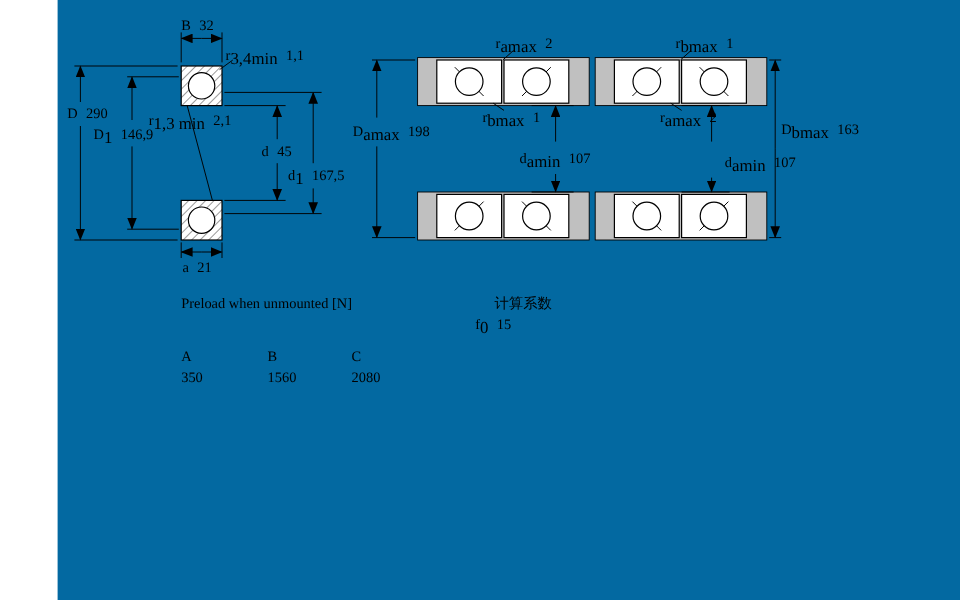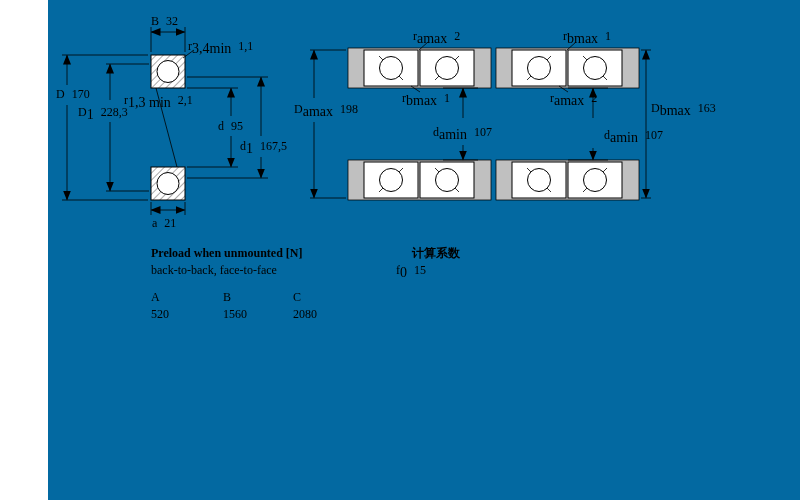--- a/index.html
+++ b/index.html
@@ -7,21 +7,21 @@
     position:relative;width:800px;height:500px;background:#0369a1;overflow:hidden;
     font-family:"Liberation Serif",serif;color:#000;margin-left:48px;
   }
   .canvas svg{position:absolute;left:0;top:0;}
   .dim{
     position:absolute;font-size:12px;line-height:13px;white-space:nowrap;
   }
   .dim sub{font-size:14px;line-height:9px;}
   .dim .v{margin-left:7px;}
   .txt{position:absolute;font-size:12px;line-height:14px;white-space:nowrap;}
-  .bold{font-weight:bold;}
+  .bold{font-weight:normal;}
 </style>
 </head>
 <body>
 
 <div class="canvas">
 
   <svg width="800" height="500" viewBox="0 0 800 500">
     <defs>
       <marker id="arr" markerWidth="10" markerHeight="8" refX="9" refY="4" orient="auto" markerUnits="userSpaceOnUse">
         <path d="M0,0 L10,4 L0,8 z" fill="#000"></path>
@@ -163,27 +163,27 @@
         <line x1="545" y1="118" x2="545" y2="88.5" marker-end="url(#arr)"></line>
         <line x1="545" y1="148" x2="545" y2="159.5" marker-end="url(#arr)"></line>
       </g>
     </g>
   </svg>
 
   <span class="dim" style="left:103px;top:15px"><span>B</span><sub></sub><span class="v">32</span></span>
 
   <span class="dim" style="left:140px;top:40px"><span>r</span><sub>3,4min</sub><span class="v">1,1</span></span>
 
-  <span class="dim" style="left:8px;top:88px"><span>D</span><sub></sub><span class="v">170</span></span>
-
-  <span class="dim" style="left:30px;top:106px"><span>D</span><sub>1</sub><span class="v">228,3</span></span>
+  <span class="dim" style="left:8px;top:88px"><span>D</span><sub></sub><span class="v">290</span></span>
+
+  <span class="dim" style="left:30px;top:106px"><span>D</span><sub>1</sub><span class="v">146,9</span></span>
 
   <span class="dim" style="left:76px;top:94px"><span>r</span><sub>1,3 min</sub><span class="v">2,1</span></span>
 
-  <span class="dim" style="left:170px;top:120px"><span>d</span><sub></sub><span class="v">95</span></span>
+  <span class="dim" style="left:170px;top:120px"><span>d</span><sub></sub><span class="v">45</span></span>
 
   <span class="dim" style="left:192px;top:140px"><span>d</span><sub>1</sub><span class="v">167,5</span></span>
 
   <span class="dim" style="left:104px;top:217px"><span>a</span><sub></sub><span class="v">21</span></span>
 
   <span class="dim" style="left:365px;top:30px"><span>r</span><sub>amax</sub><span class="v">2</span></span>
 
   <span class="dim" style="left:354px;top:92px"><span>r</span><sub>bmax</sub><span class="v">1</span></span>
 
   <span class="dim" style="left:246px;top:103px"><span>D</span><sub>amax</sub><span class="v">198</span></span>
@@ -192,26 +192,25 @@
 
   <span class="dim" style="left:515px;top:30px"><span>r</span><sub>bmax</sub><span class="v">1</span></span>
 
   <span class="dim" style="left:502px;top:92px"><span>r</span><sub>amax</sub><span class="v">2</span></span>
 
   <span class="dim" style="left:603px;top:102px"><span>D</span><sub>bmax</sub><span class="v">163</span></span>
 
   <span class="dim" style="left:556px;top:129px"><span>d</span><sub>amin</sub><span class="v">107</span></span>
 
   <span class="txt bold" style="left:103px;top:246px">Preload when unmounted [N]</span>
-  <span class="txt" style="left:103px;top:263px">back-to-back, face-to-face</span>
 
   <span class="txt bold" style="left:364px;top:246px">计算系数</span>
   <span class="dim" style="left:348px;top:264px"><span>f</span><sub>0</sub><span class="v">15</span></span>
 
   <span class="txt" style="left:103px;top:290px">A</span>
   <span class="txt" style="left:175px;top:290px">B</span>
   <span class="txt" style="left:245px;top:290px">C</span>
 
-  <span class="txt" style="left:103px;top:307px">520</span>
+  <span class="txt" style="left:103px;top:307px">350</span>
   <span class="txt" style="left:175px;top:307px">1560</span>
   <span class="txt" style="left:245px;top:307px">2080</span>
 
 </div>
 
 </body></html>

